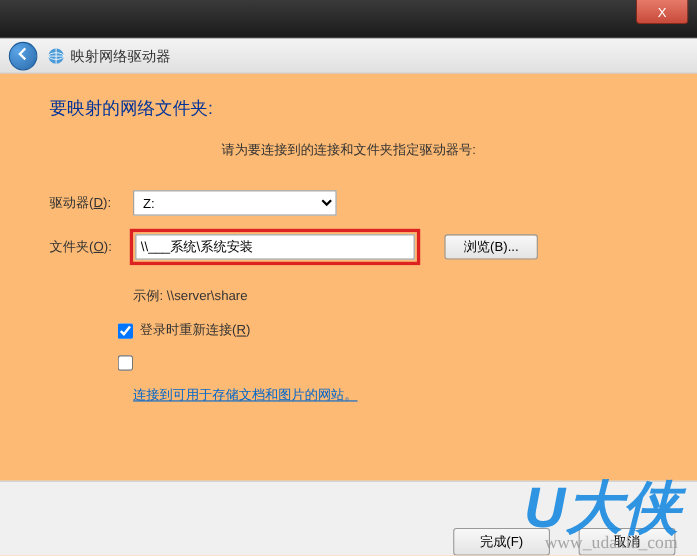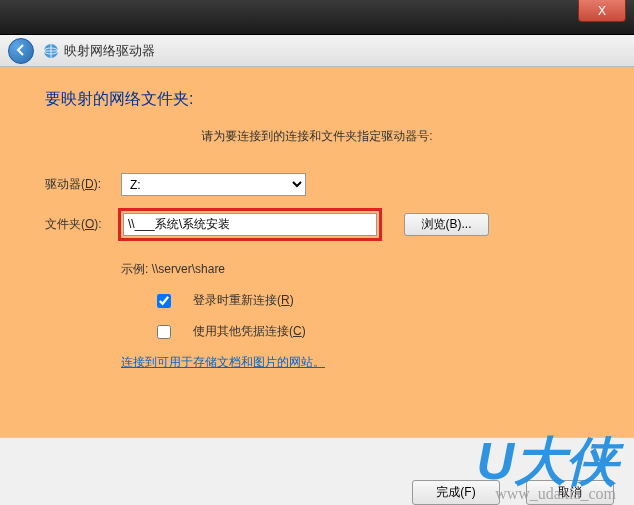--- a/index.html
+++ b/index.html
@@ -134,23 +134,23 @@
     .example {
       font-size: 12px;
       color: #333;
       margin-left: 76px;
       margin-top: 20px;
       margin-bottom: 14px;
     }
     .checkbox-row {
       display: flex;
       align-items: center;
-      margin-left: 112px;
+      margin-left: 62px;
       margin-bottom: 14px;
-      gap: 22px;
+      gap: 6px;
     }
     .checkbox-row input { width: 14px; height: 14px; }
     .checkbox-row label { font-size: 12px; color: #333; }
     
     .link {
       display: block;
       margin-left: 76px;
       font-size: 12px;
       color: #0066cc;
       text-decoration: underline;
@@ -265,23 +265,20 @@
 
   <div class="checkbox-row">
     <input type="checkbox" checked="" id="cb1" style="">
     <label for="cb1">
       <span>登录时重新连接</span>(<span class="underline">R</span>)
     </label>
   </div>
 
   <div class="checkbox-row">
     <input type="checkbox" id="cb2" style="">
-    <label for="cb2">
-      <span>使用其他凭据连接</span>(<span class="underline">C</span>)
-    </label>
   </div>
 
   <a class="link">连接到可用于存储文档和图片的网站。</a>
 </div>
 
 <div class="button-bar">
   <button class="action-btn">完成(F)</button>
   <button class="action-btn">取消</button>
 </div>
 

